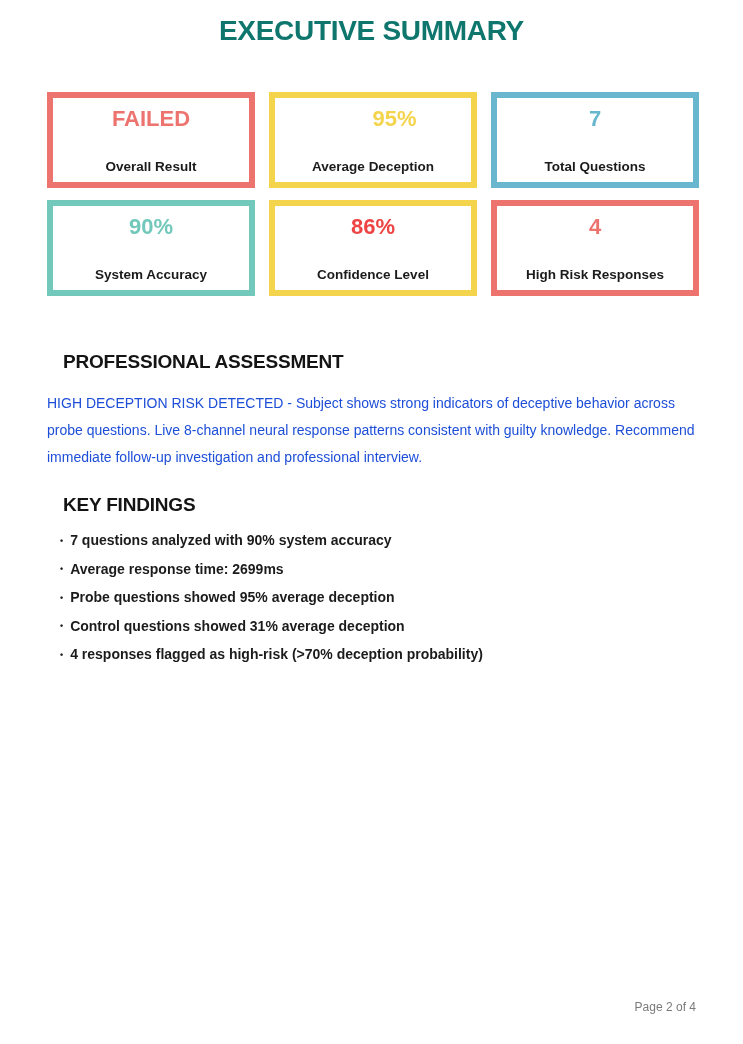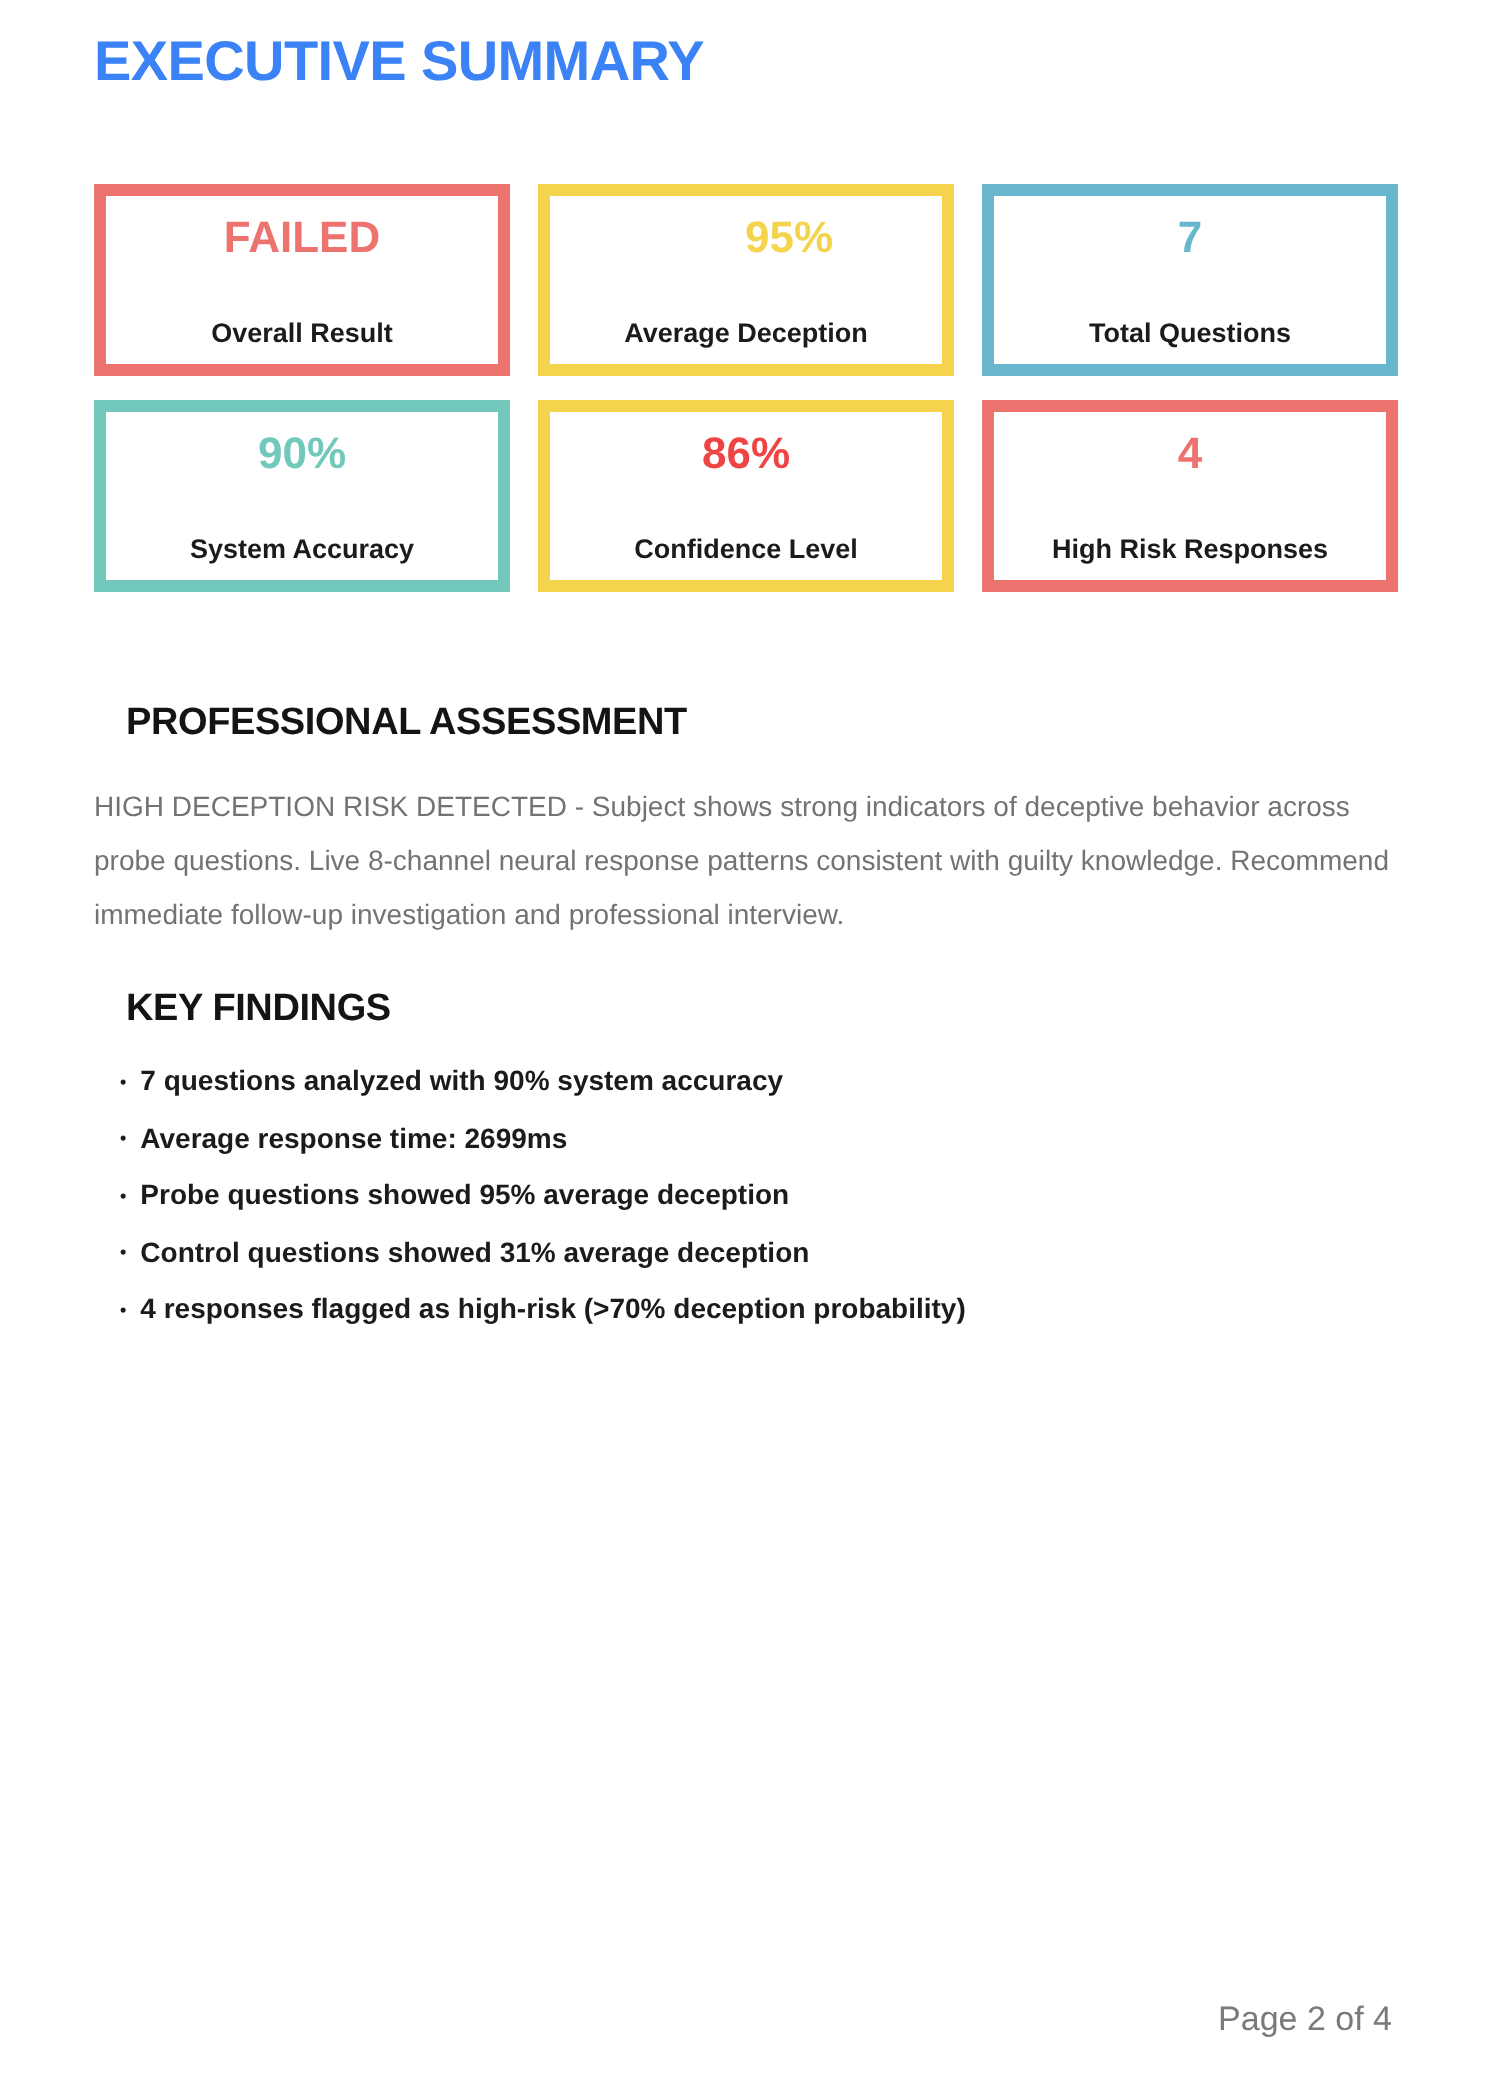--- a/index.html
+++ b/index.html
@@ -16,22 +16,23 @@
     color: #1b1b1b;
   }
   .content {
     padding: 14px 47px 0 47px;
   }
   .page-title {
     margin: 0;
     font-size: 28px;
     line-height: 34px;
     font-weight: bold;
-    color: #3b82f6;
+    color: #0f766e;
     letter-spacing: -0.3px;
+    text-align: center;
   }
   .cards-grid {
     margin-top: 44px;
     width: 652px;
     display: grid;
     grid-template-columns: repeat(3, 1fr);
     column-gap: 14px;
     row-gap: 12px;
   }
   .metric-card {
@@ -64,21 +65,21 @@
     color: #141414;
     letter-spacing: -0.2px;
   }
   .assessment-heading { margin-top: 54px; }
   .assessment-body {
     margin: 8px 0 0 0;
     width: 650px;
     font-size: 14px;
     line-height: 27px;
     font-weight: normal;
-    color: #737373;
+    color: #1d4ed8;
   }
   .findings-heading { margin-top: 22px; }
   .findings-list {
     list-style: none;
     margin: 14px 0 0 0;
     padding: 0 0 0 13px;
   }
   .finding-item {
     display: flex;
     align-items: center;
@@ -91,21 +92,21 @@
   .bullet-glyph {
     font-size: 9px;
     margin-right: 7px;
     position: relative;
     top: 0.5px;
   }
   .page-footer {
     position: absolute;
     top: 1000px;
     right: 47px;
-    font-size: 17px;
+    font-size: 12px;
     color: #7a7a7a;
   }
 </style>
 </head>
 <body>
 
 <div class="content">
 
   <h1 class="page-title">EXECUTIVE SUMMARY</h1>
 

